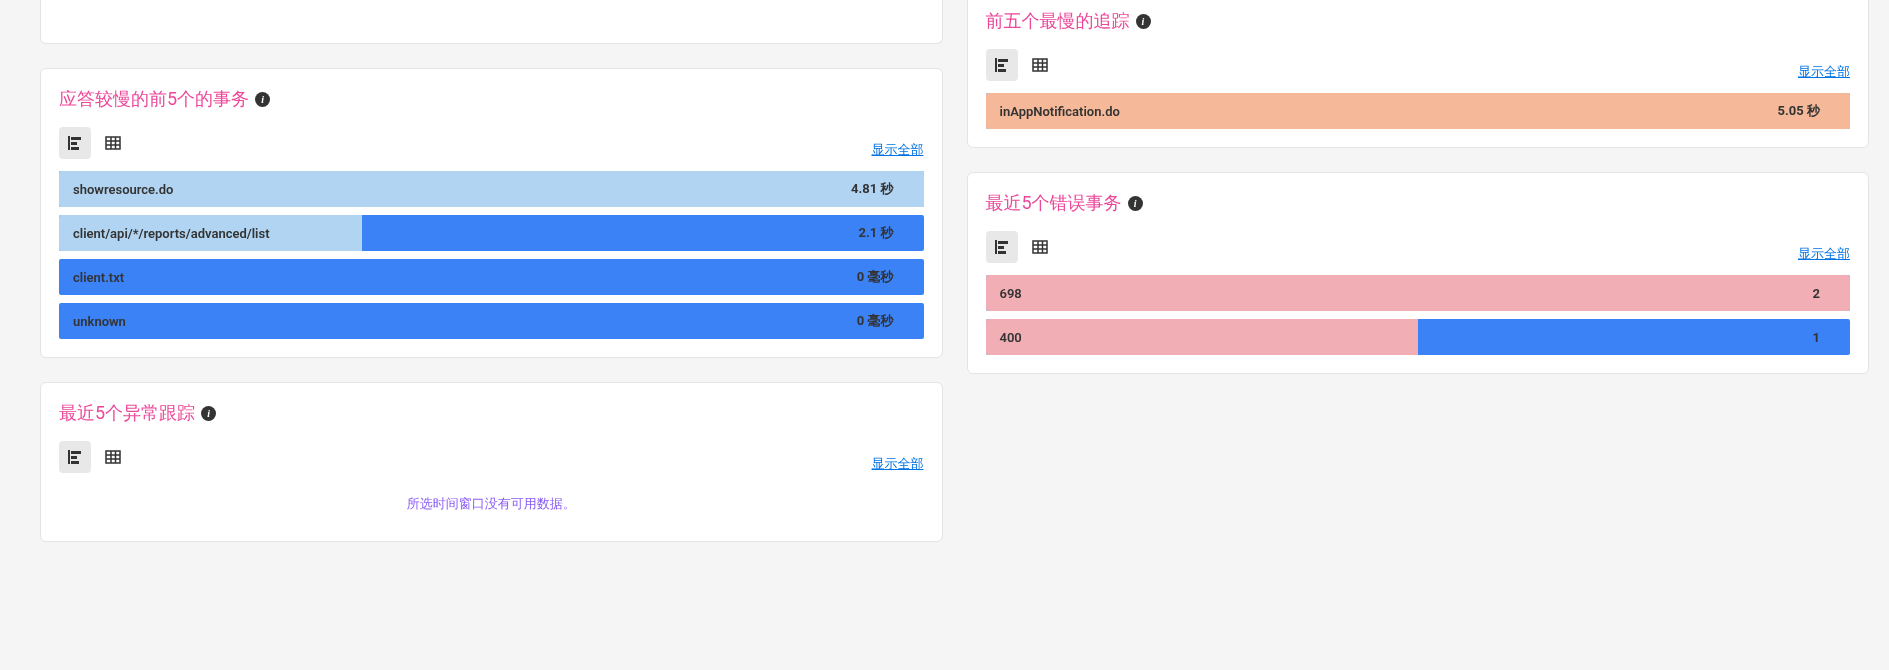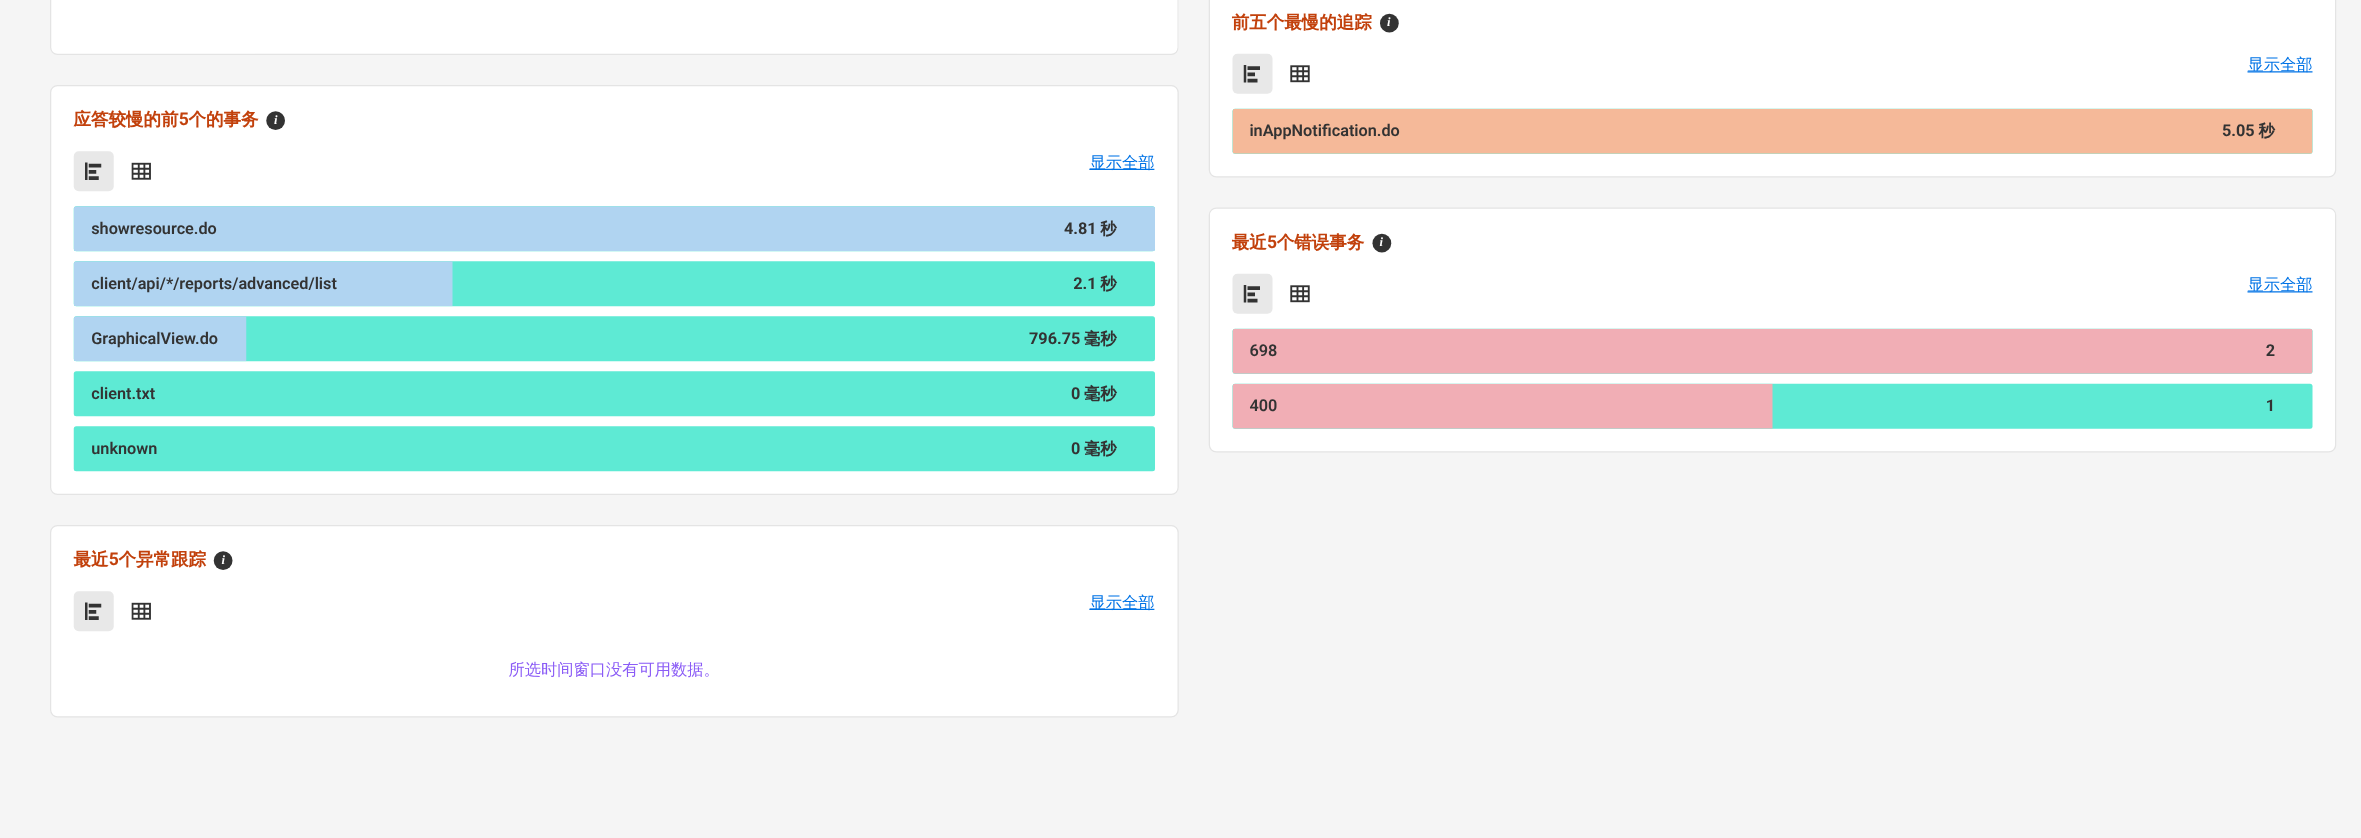--- a/index.html
+++ b/index.html
@@ -37,41 +37,41 @@
       border-radius: 0 0 6px 6px;
       margin-bottom: 0;
     }
     .card-header {
       display: flex;
       align-items: center;
       gap: 6px;
       margin-bottom: 16px;
     }
     .card-title {
-      font-size: 14px;
-      font-weight: 700;
-      color: #c2410c;
+      font-size: 18px;
+      font-weight: 400;
+      color: #ec4899;
     }
     .info-icon {
       display: inline-flex;
       align-items: center;
       justify-content: center;
       width: 15px;
       height: 15px;
       border-radius: 50%;
       background: #333;
       color: #fff;
       font-size: 10px;
       font-weight: bold;
       font-style: italic;
       font-family: Georgia, serif;
     }
     .toolbar {
       display: flex;
-      align-items: flex-start;
+      align-items: flex-end;
       justify-content: space-between;
       margin-bottom: 12px;
       font-family: Liberation Serif, serif;
     }
     .toolbar-left {
       display: flex;
       align-items: center;
       gap: 6px;
     }
     .icon-btn {
@@ -89,21 +89,21 @@
     }
     .show-all {
       color: #0073e6;
       font-size: 13px;
       text-decoration: underline;
       cursor: pointer;
     }
     .bar-row {
       position: relative;
       height: 36px;
-      background: #5eead4;
+      background: #3b82f6;
       border-radius: 2px;
       margin-bottom: 8px;
       display: flex;
       align-items: center;
       overflow: hidden;
     }
     .bar-row:last-child {
       margin-bottom: 0;
     }
     .bar-fill {
@@ -184,25 +184,20 @@
           <div class="bar-fill blue" style="width:100%"></div>
           <span class="bar-label">showresource.do</span>
           <span class="bar-value">4.81 秒</span>
         </div>
         <div class="bar-row">
           <div class="bar-fill blue" style="width:35%"></div>
           <span class="bar-label">client/api/*/reports/advanced/list</span>
           <span class="bar-value">2.1 秒</span>
         </div>
         <div class="bar-row">
-          <div class="bar-fill blue" style="width:16%"></div>
-          <span class="bar-label">GraphicalView.do</span>
-          <span class="bar-value">796.75 毫秒</span>
-        </div>
-        <div class="bar-row">
           <div class="bar-fill blue" style="width:0%"></div>
           <span class="bar-label">client.txt</span>
           <span class="bar-value">0 毫秒</span>
         </div>
         <div class="bar-row">
           <div class="bar-fill blue" style="width:0%"></div>
           <span class="bar-label">unknown</span>
           <span class="bar-value">0 毫秒</span>
         </div>
       </div>

